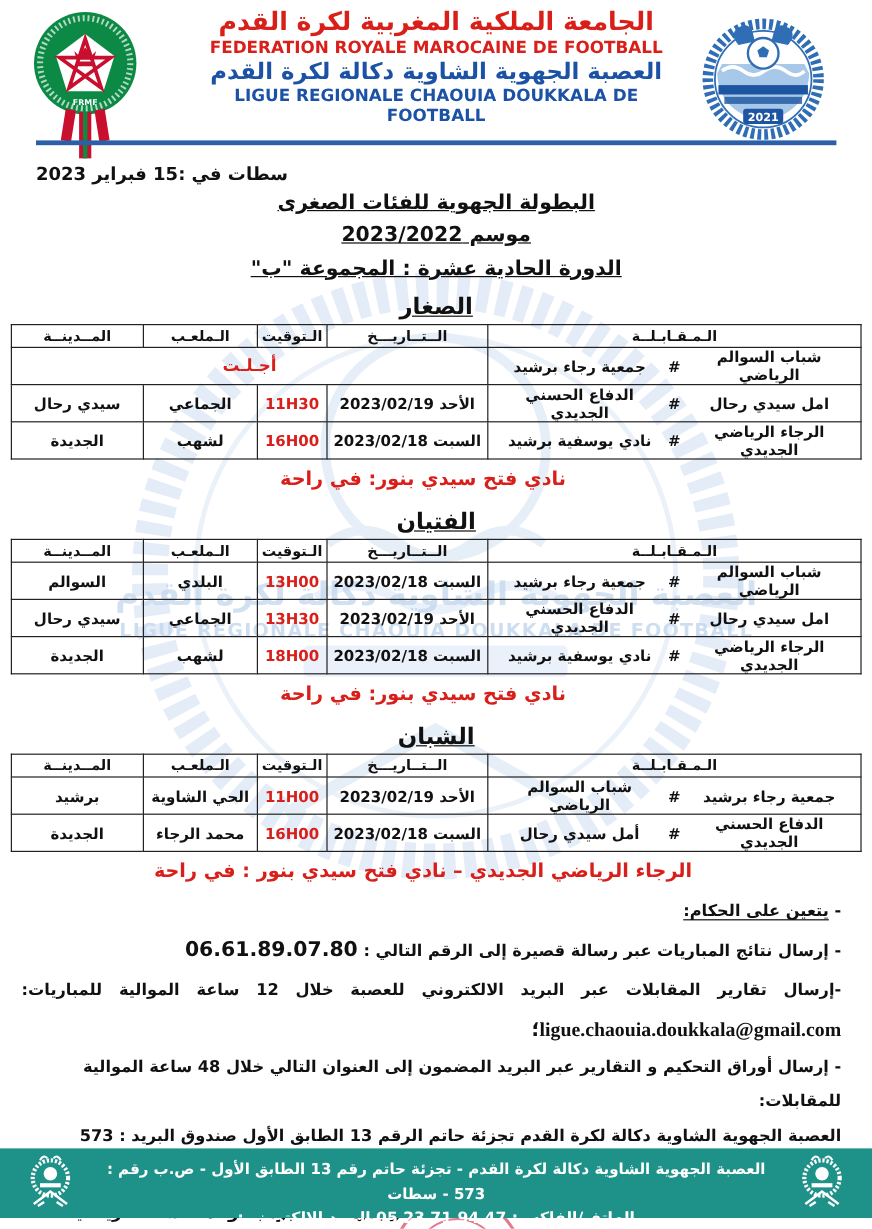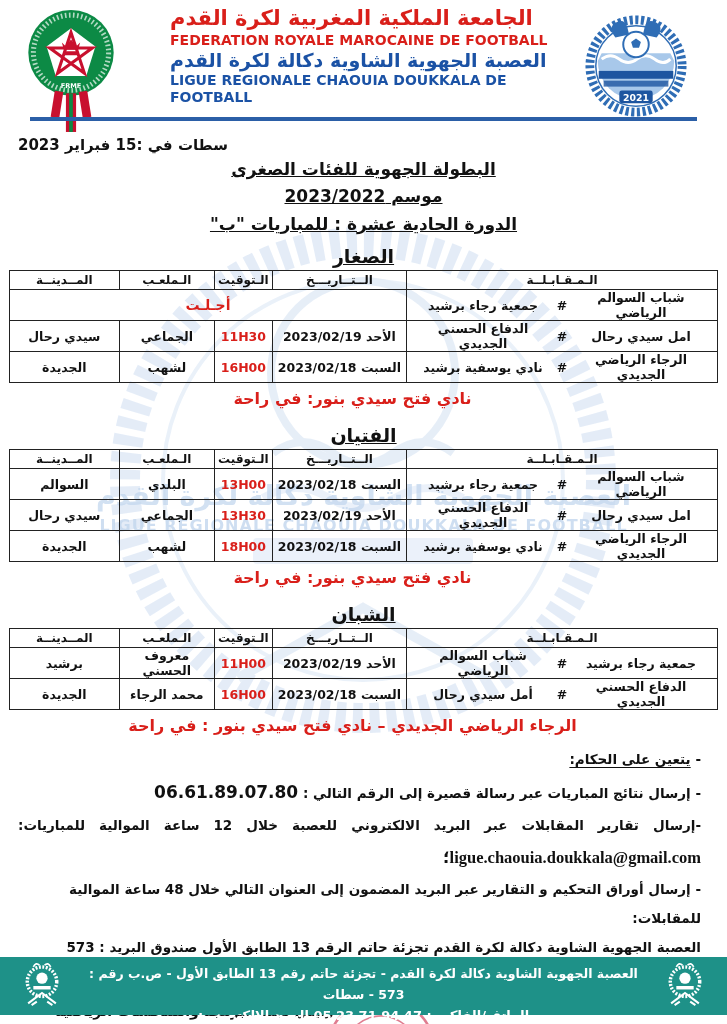--- a/index.html
+++ b/index.html
@@ -17,29 +17,29 @@
   .wm-circle{position:absolute;left:88px;top:208px;opacity:.55;}
   .wm-text-ar{position:absolute;top:480px;left:0;width:100%;text-align:center;
     font-size:27px;color:var(--wm);opacity:.75;}
   .wm-text-fr{position:absolute;top:516px;left:0;width:100%;text-align:center;
     font-size:16px;color:var(--wm);opacity:.8;letter-spacing:1px;}
   .content{position:relative;z-index:1;}
   
   .header{position:relative;height:122px;}
   .logo-frmf{position:absolute;left:20px;top:2px;}
   .logo-ligue{position:absolute;left:572px;top:8px;}
-  .header-titles{margin:6px 170px 0 170px;text-align:left;line-height:1.22;}
+  .header-titles{margin:6px 170px 0 170px;text-align:center;line-height:1.22;}
   .ht-ar1{color:var(--red);font-size:21px;}
   .ht-fr1{color:var(--red);font-size:14px;}
   .ht-ar2{color:var(--blue);font-size:19px;}
   .ht-fr2{color:var(--blue);font-size:14px;}
   .header-rule{position:absolute;left:30px;right:30px;top:111px;height:3px;
     border-top:3px solid #2b5fa7;border-bottom:1.5px solid #2b5fa7;}
   
-  .date-line{margin:8px 0 2px;text-align:left;padding-left:18px;font-size:15px;}
+  .date-line{margin:8px 0 2px;text-align:left;padding-left:30px;font-size:15px;}
   .doc-headings{text-align:center;line-height:1.55;}
   .doc-h{font-size:17px;text-decoration:underline;margin:1px 0;}
   .section-title{text-align:center;font-size:19px;text-decoration:underline;margin:8px 0 3px;}
   .section-title.mt{margin-top:16px;}
   
   table.sched{width:calc(100% - 18px);margin:1px 9px 0;border-collapse:collapse;
     font-size:12.5px;background:transparent;}
   .sched th,.sched td{border:1.2px solid #222;padding:0 3px;height:19px;text-align:center;}
   .sched th{font-size:12px;}
   .match{display:flex;align-items:center;padding:0 4px;}
@@ -124,21 +124,21 @@
       <text x="65" y="88.5" font-size="9.5" fill="#ffffff" text-anchor="middle" font-family="DejaVu Sans, sans-serif" font-weight="bold">2021</text>
     </svg>
 
     <div class="header-rule"></div>
   </div>
 
   <div class="date-line">سطات في :15 فبراير 2023</div>
   <div class="doc-headings">
     <div class="doc-h">البطولة الجهوية للفئات الصغرى</div>
     <div class="doc-h">موسم 2023/2022</div>
-    <div class="doc-h">الدورة الحادية عشرة : للمباريات "ب"</div>
+    <div class="doc-h">الدورة الحادية عشرة : المجموعة "ب"</div>
   </div>
 
   <div class="section-title">الصغار</div>
   <table class="sched">
     <colgroup>
         <col style="width:44%">
         <col style="width:19%">
         <col style="width:8%">
         <col style="width:13.5%">
         <col style="width:15.5%">
@@ -271,21 +271,21 @@
     <tr>
       <td>
             <div class="match">
         <span class="team">جمعية رجاء برشيد</span>
         <span class="hash">#</span>
         <span class="team">شباب السوالم الرياضي</span>
             </div>
           </td>
       <td>الأحد 2023/02/19</td>
       <td class="time">11H00</td>
-      <td>معروف الحسني</td>
+      <td>الحي الشاوية</td>
       <td>برشيد</td>
     </tr>
     <tr>
       <td>
             <div class="match">
         <span class="team">الدفاع الحسني الجديدي</span>
         <span class="hash">#</span>
         <span class="team">أمل سيدي رحال</span>
             </div>
           </td>

